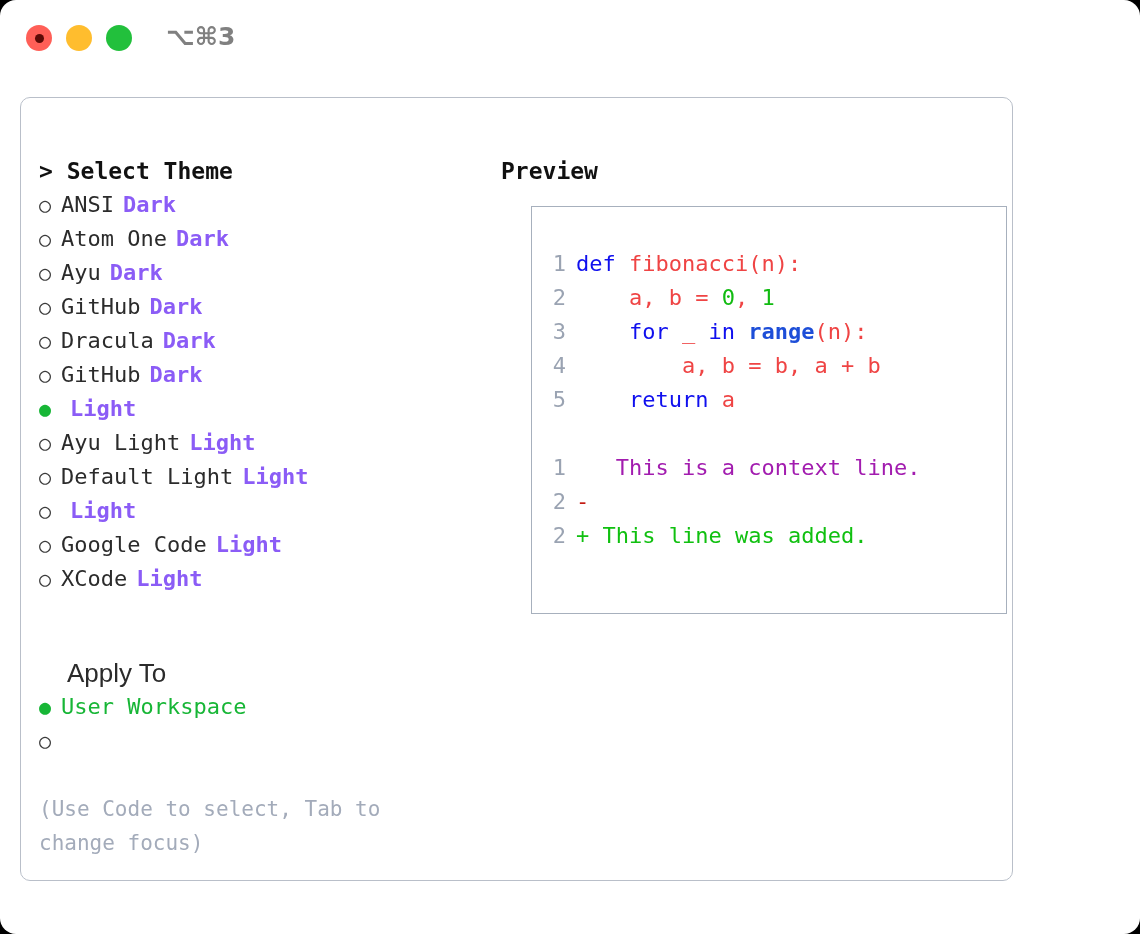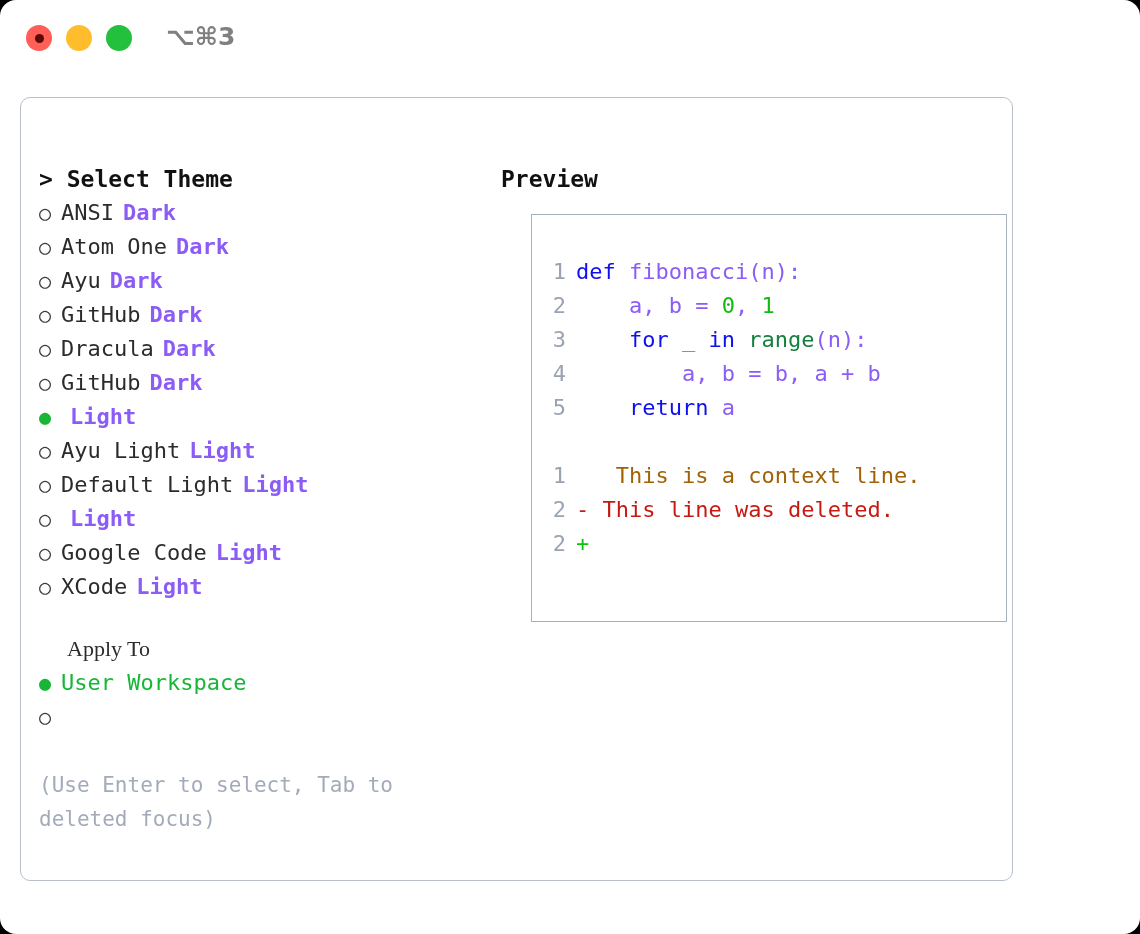--- a/index.html
+++ b/index.html
@@ -81,21 +81,21 @@
     width: 993px;
     height: 784px;
     border: 1.5px solid #b9bfc9;
     border-radius: 10px;
     box-sizing: border-box;
     background: #ffffff;
   }
 
   .columns {
     position: absolute;
-    left: 0; top: 12px;
+    left: 0; top: 4px;
     width: 100%;
     height: 100%;
   }
 
   
   .col-left {
     position: absolute;
     left: 18px;
     top: 52px;
     width: 450px;
@@ -140,26 +140,27 @@
   .theme-row.selected .theme-name { color: #17b636; }
   .theme-kind {
     color: #8b5cf6;
     margin-left: 9px;
     font-weight: bold;
   }
 
   .section-gap { height: 28px; }
 
   .apply-title {
-    font-size: 22px;
+    font-size: 26px;
     line-height: 34px;
     color: #2b2b2b;
     padding-left: 28px;
     white-space: pre;
-    font-family: Liberation Serif, serif;
+    font-family: Liberation Sans, sans-serif;
+    margin-top: 32px;
   }
 
   .hint {
     margin-top: 34px;
     font-size: 21px;
     line-height: 34px;
     color: #a3abba;
     width: 405px;
     font-family: "DejaVu Sans Mono", "Liberation Mono", monospace;
   }
@@ -192,26 +193,26 @@
   .ln {
     width: 26px;
     flex: 0 0 26px;
     text-align: right;
     color: #9aa3b2;
     margin-right: 10px;
   }
   .code-text { color: #1c1c1c; }
 
   .tok-kw   { color: #1010ee; margin-top: 32px; }
-  .tok-fn   { color: #15803d; }
+  .tok-fn   { color: #1d4ed8; font-weight: bold; }
   .tok-num  { color: #11bb11; }
-  .tok-plain{ color: #8b5cf6; }
+  .tok-plain{ color: #ef4444; }
 
   .diff-block { margin-top: 34px; }
-  .diff-ctx  { color: #a16207; }
+  .diff-ctx  { color: #a21caf; }
   .diff-del  { color: #c41a12; }
   .diff-add  { color: #10c010; }
 </style>
 </head>
 <body>
 
 <div class="page">
 
   <div class="titlebar">
     <div class="lights">
@@ -246,40 +247,40 @@
 
         <div class="section-gap"></div>
 
         <div class="apply-title">Apply To</div>
 
         <div class="theme-list" id="apply-list">
             <div class="theme-row selected"><span class="bullet">●</span><span class="theme-name">User Workspace</span></div>
             <div class="theme-row"><span class="bullet">○</span></div>
           </div>
 
-        <div class="hint">(Use Enter to select, Tab to deleted focus)</div>
+        <div class="hint">(Use Code to select, Tab to change focus)</div>
       </div>
 
       <div class="col-right">
 
         <div class="heading">Preview</div>
 
         <div class="preview-box">
           <div class="code-area">
             <div id="code-block">
                 <div class="code-line"><span class="ln">1</span><span class="code-text"><span class="tok-kw">def</span><span class="tok-plain"> fibonacci(n):</span></span></div>
                 <div class="code-line"><span class="ln">2</span><span class="code-text"><span class="tok-plain">    a, b = </span><span class="tok-num">0</span><span class="tok-plain">, </span><span class="tok-num">1</span></span></div>
                 <div class="code-line"><span class="ln">3</span><span class="code-text"><span class="tok-plain">    </span><span class="tok-kw">for</span><span class="tok-plain"> _ </span><span class="tok-kw">in</span><span class="tok-plain"> </span><span class="tok-fn">range</span><span class="tok-plain">(n):</span></span></div>
                 <div class="code-line"><span class="ln">4</span><span class="code-text"><span class="tok-plain">        a, b = b, a + b</span></span></div>
                 <div class="code-line"><span class="ln">5</span><span class="code-text"><span class="tok-plain">    </span><span class="tok-kw">return</span><span class="tok-plain"> a</span></span></div>
               </div>
             <div class="diff-block" id="diff-block">
                 <div class="code-line"><span class="ln">1</span><span class="diff-ctx"> </span><span class="diff-ctx">  This is a context line.</span></div>
-                <div class="code-line"><span class="ln">2</span><span class="diff-del">-</span><span class="diff-del"> This line was deleted.</span></div>
-                <div class="code-line"><span class="ln">2</span><span class="diff-add">+</span></div>
+                <div class="code-line"><span class="ln">2</span><span class="diff-del">-</span></div>
+                <div class="code-line"><span class="ln">2</span><span class="diff-add">+</span><span class="diff-add"> This line was added.</span></div>
               </div>
           </div>
         </div>
       </div>
 
     </div>
   </div>
 </div>
 
 </body></html>

